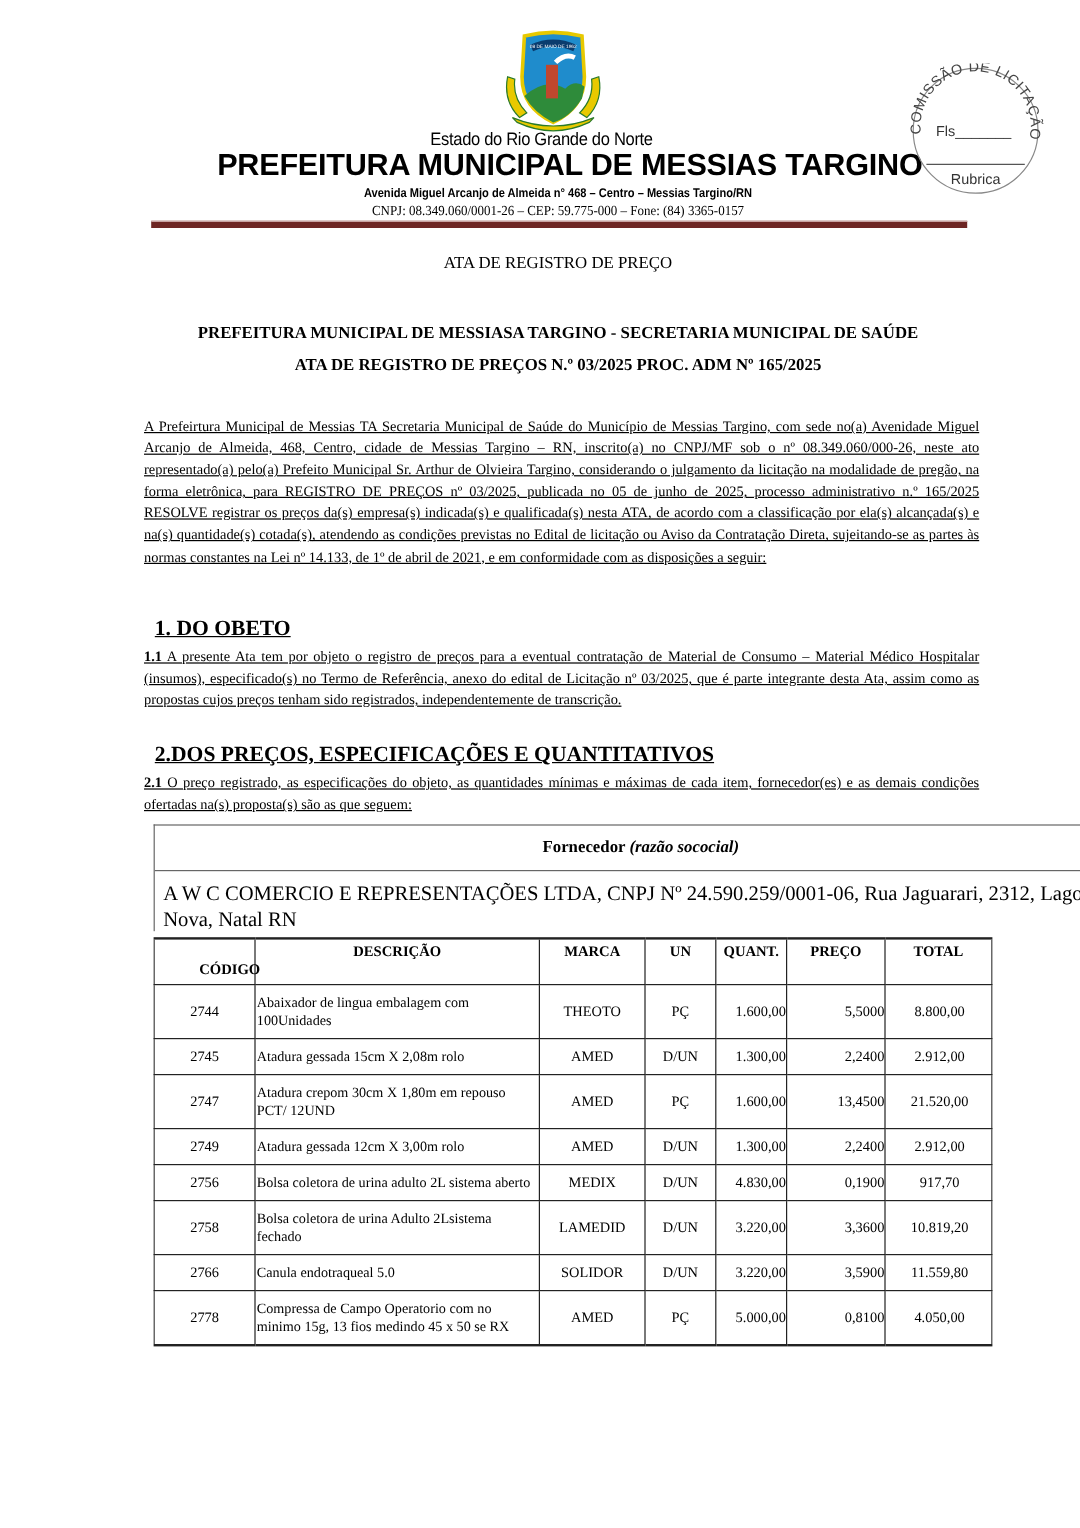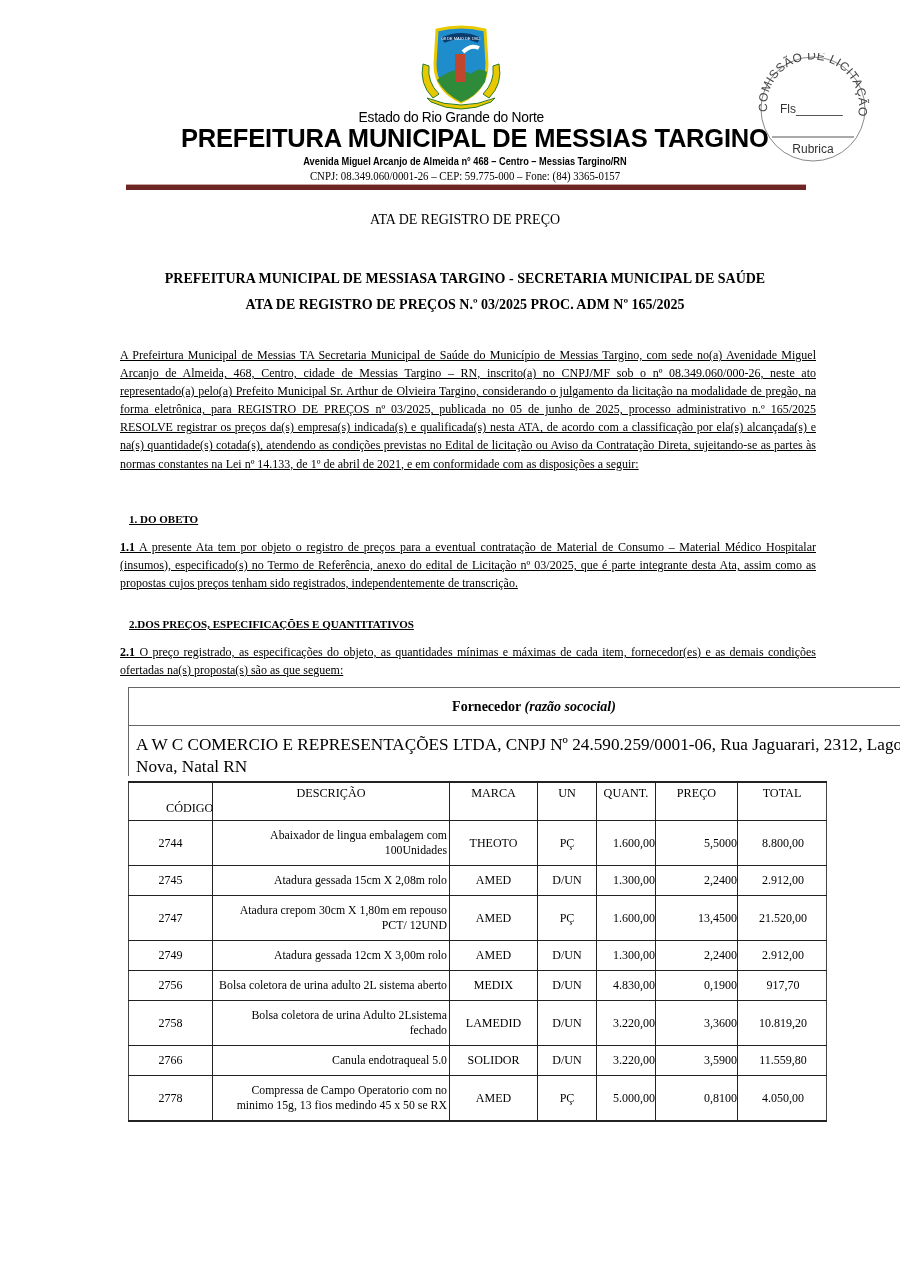--- a/index.html
+++ b/index.html
@@ -15,42 +15,42 @@
   .header-rule { position:absolute; left:126px; top:184px; width:680px; height:6px; background:#6e2624; border-top:1px solid #c9a3a2; box-sizing:border-box; }
 
   .stamp { position:absolute; left:752px; top:53px; width:120px; height:110px; }
 
   
   .doc-title { position:absolute; left:0; width:930px; top:212px; text-align:center; font-size:14px; }
   .main-heading { position:absolute; left:0; width:930px; top:266px; text-align:center; font-weight:bold; font-size:14px; line-height:26px; }
   .para { position:absolute; left:120px; width:696px; font-size:12px; line-height:18.1px; text-align:justify;text-decoration:underline; }
   .para b { font-weight:bold; }
   .p-intro { top:346px; }
-  .section-heading { position:absolute; left:129px; font-weight:bold; font-size:11px; text-decoration:underline; }
+  .section-heading { position:absolute; left:129px; font-weight:bold; font-size:18px; text-decoration:underline; }
   .h1 { top:513px; }
   .p-11 { top:538px; }
   .h2 { top:618px; }
   .p-21 { top:643px; }
 
   
   .supplier-box { position:absolute; left:128px; top:687px; width:812px; border:1px solid #666; border-bottom:none; box-sizing:border-box; }
   .supplier-head { height:37px; border-bottom:1px solid #666; text-align:center; font-size:14px; font-weight:bold; line-height:37px; }
   .supplier-head i { font-weight:bold; }
   .supplier-name { padding:8px 7px 0 7px; height:50px; font-size:17.2px; line-height:22px; box-sizing:border-box; }
 
   table.items { position:absolute; left:128px; top:781px; width:698px; border-collapse:collapse; table-layout:fixed; font-size:12px; }
   table.items th, table.items td { border:1px solid #222; padding:0 2px; }
-  table.items thead th { border-top:2px solid #222; height:30px; font-weight:normal; font-size:12.2px; vertical-align:top; padding-top:3px;margin-left:16px; }
+  table.items thead th { border-top:2px solid #222; height:30px; font-weight:bold; font-size:12.2px; vertical-align:top; padding-top:3px;margin-left:16px; }
   table.items thead th.codigo { vertical-align:bottom; padding-bottom:4px;padding-left:37px; }
   table.items tbody td { height:44px; vertical-align:middle; }
   table.items tbody tr.short td { height:29px; }
   table.items tbody tr:last-child td { border-bottom:2px solid #222; }
   table.items td.c { text-align:center; }
   table.items td.r { text-align:right; padding-right:0; }
-  table.items td.desc { text-align:right; padding-left:1px; font-size:11.8px; line-height:15px; }
+  table.items td.desc { text-align:left; padding-left:1px; font-size:11.8px; line-height:15px; }
   table.items td.marca { line-height:15px; }
   table.items th:first-child, table.items td:first-child { border-left:1px solid #444; }
   table.items th:last-child, table.items td:last-child { border-right:1.5px solid #444;text-align:center; }
 </style>
 </head>
 <body>
 
 <svg class="logo" viewBox="0 0 92 86">
   <path d="M16 78 Q46 92 76 78 L80 74 Q46 88 12 74 Z" fill="#e8c900" stroke="#2a7a2a" stroke-width="1"></path>
   <path d="M8 40 Q4 60 18 74 L24 70 Q12 58 14 42 Z" fill="#e8c900" stroke="#2a7a2a" stroke-width="1"></path>

